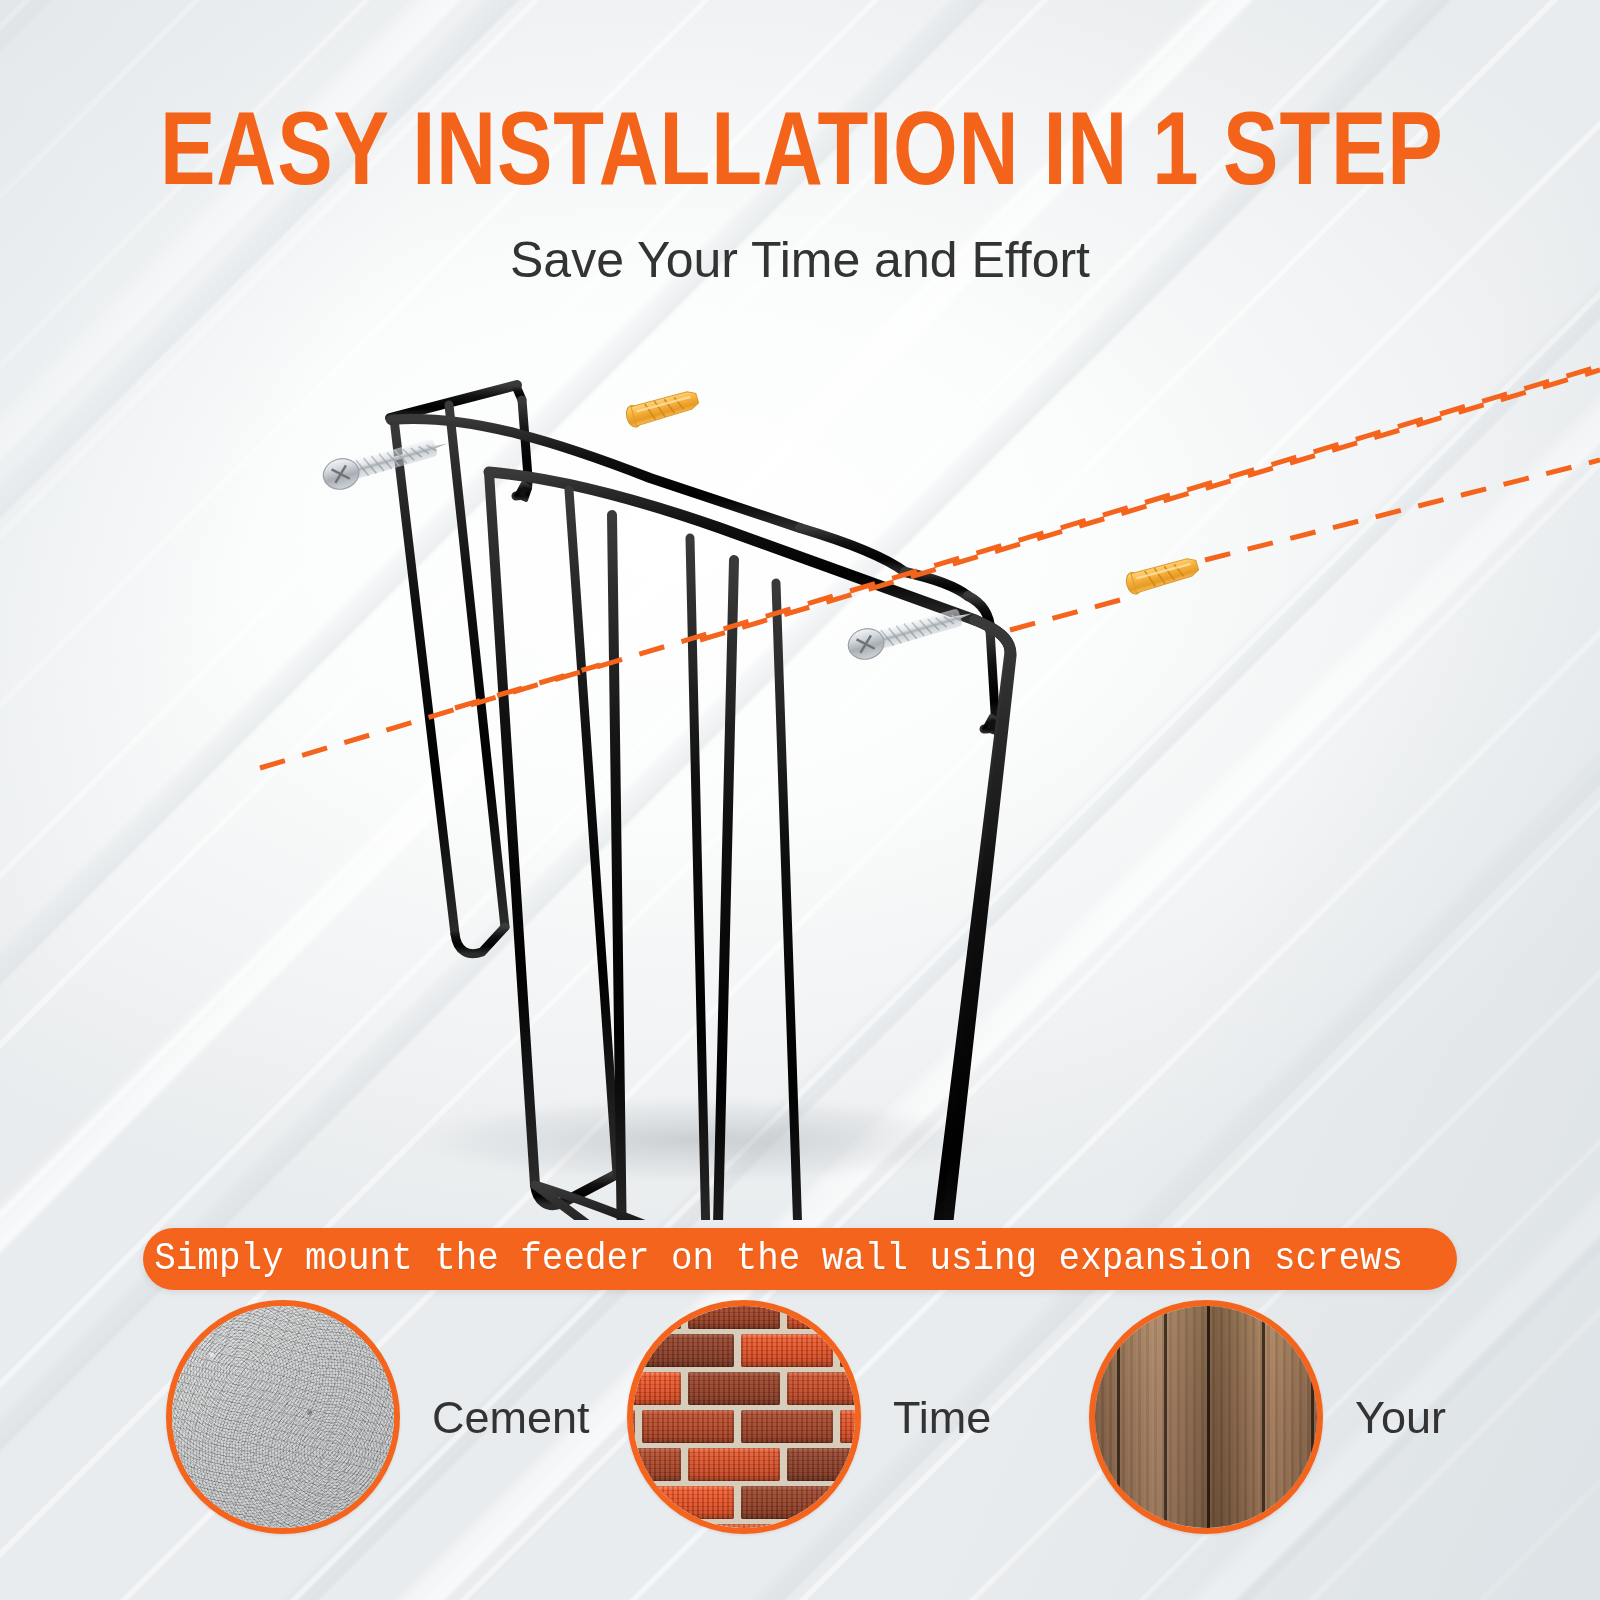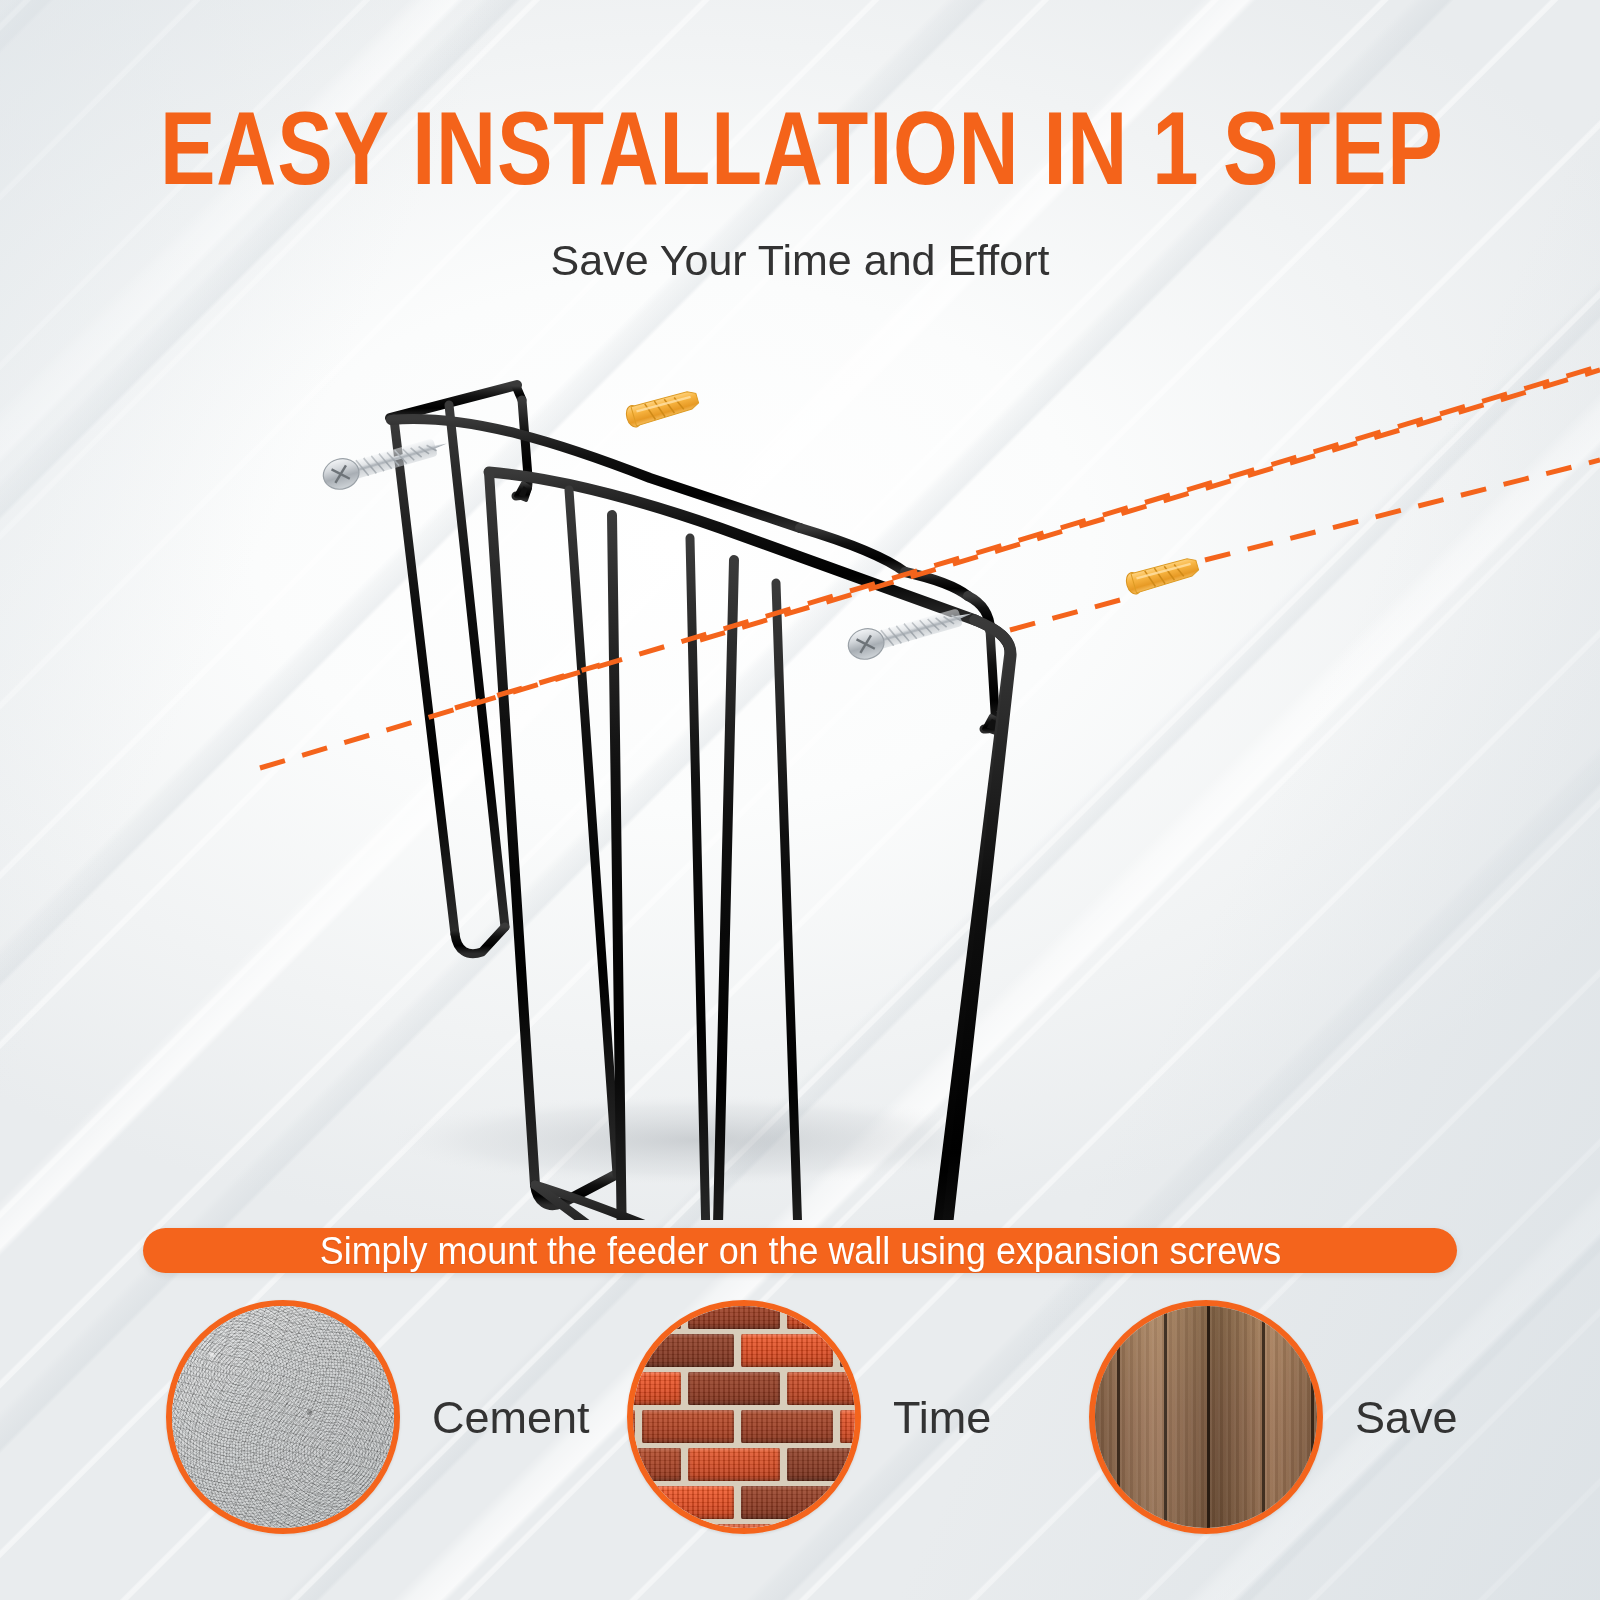--- a/index.html
+++ b/index.html
@@ -64,36 +64,37 @@
     font-size:104px;line-height:104px;
     font-weight:bold;
     letter-spacing:1px;
     transform:scaleX(.80);
     transform-origin:50% 50%;
     white-space:nowrap;
   }
   .subhead{
     position:absolute;left:0;right:0;top:230px;
     text-align:center;
-    font-size:43px;line-height:60px;
+    font-size:50px;line-height:60px;
     font-weight:normal;
     white-space:nowrap;
   }
 
   
   #product{position:absolute;left:0;top:300px;width:1600px;height:920px;}
   #product svg{display:block;}
 
   
   .banner{
     position:absolute;left:143px;top:1228px;
-    width:1314px;height:45px;
+    width:1314px;height:62px;
     border-radius:31px;
-    display:flex;align-items:center;justify-content:center;
+    display:flex;align-items:center;justify-content:flex-end;
     box-shadow:0 2px 6px rgba(120,120,120,.18);
+    font-family:Liberation Mono, monospace;
   }
   .banner span{
     color:#fff;font-size:39px;line-height:39px;font-weight:normal;
     transform:scaleX(.92);white-space:nowrap;
     text-shadow:0 1px 1px rgba(150,60,10,.25);
   }
 
   
   .mats{position:absolute;left:14px;top:1300px;width:1600px;height:270px;}
   .mat{position:absolute;top:0;display:flex;align-items:center;}
@@ -432,17 +433,17 @@
         <div class="tex-wood" id="woodTex">
             <div class="plank" style="left: 223px; width: 38px; filter: brightness(1.18);"></div>
             <div class="plank" style="left: 174px; width: 46px; filter: brightness(1.13);"></div>
             <div class="plank" style="left: 119px; width: 52px; filter: brightness(0.97);"></div>
             <div class="plank" style="left: 76px; width: 40px; filter: brightness(0.85);"></div>
             <div class="plank" style="left: 29px; width: 44px; filter: brightness(0.87);"></div>
             <div class="plank" style="left: -8px; width: 34px; filter: brightness(1.01);"></div>
           <div class="shade"></div>
         </div>
       </div>
-      <div class="lab" style="color:#333333;">Save</div>
+      <div class="lab" style="color:#333333;">Your</div>
     </div>
 
   </div>
 </div>
 
 </body></html>

